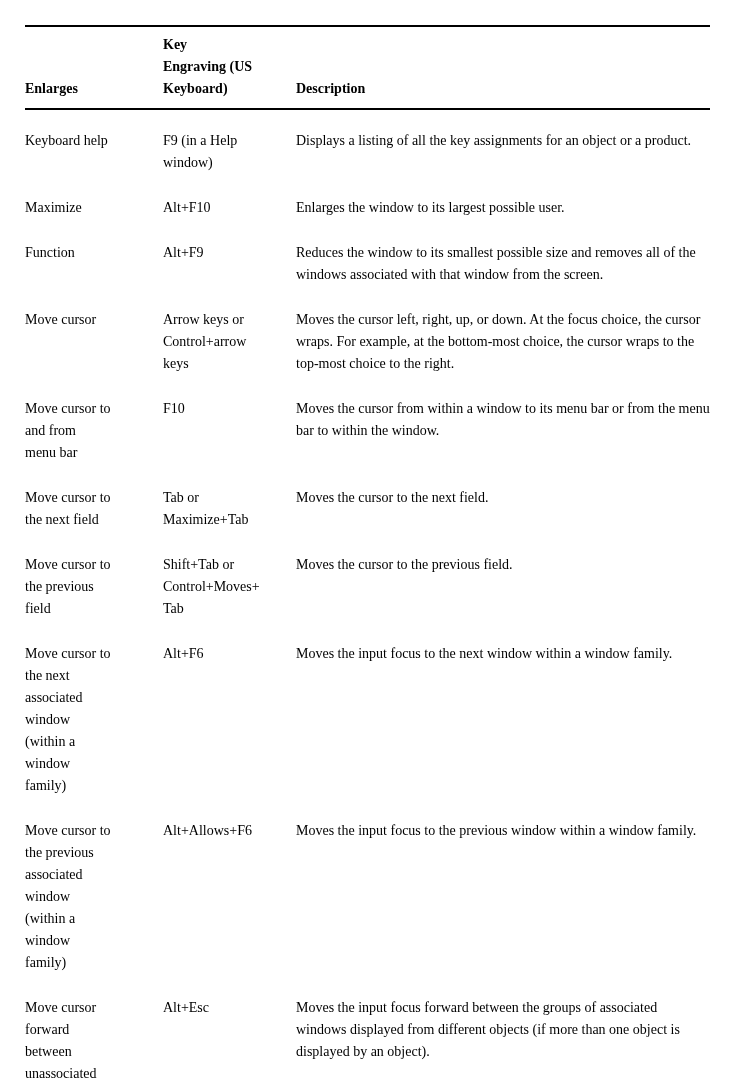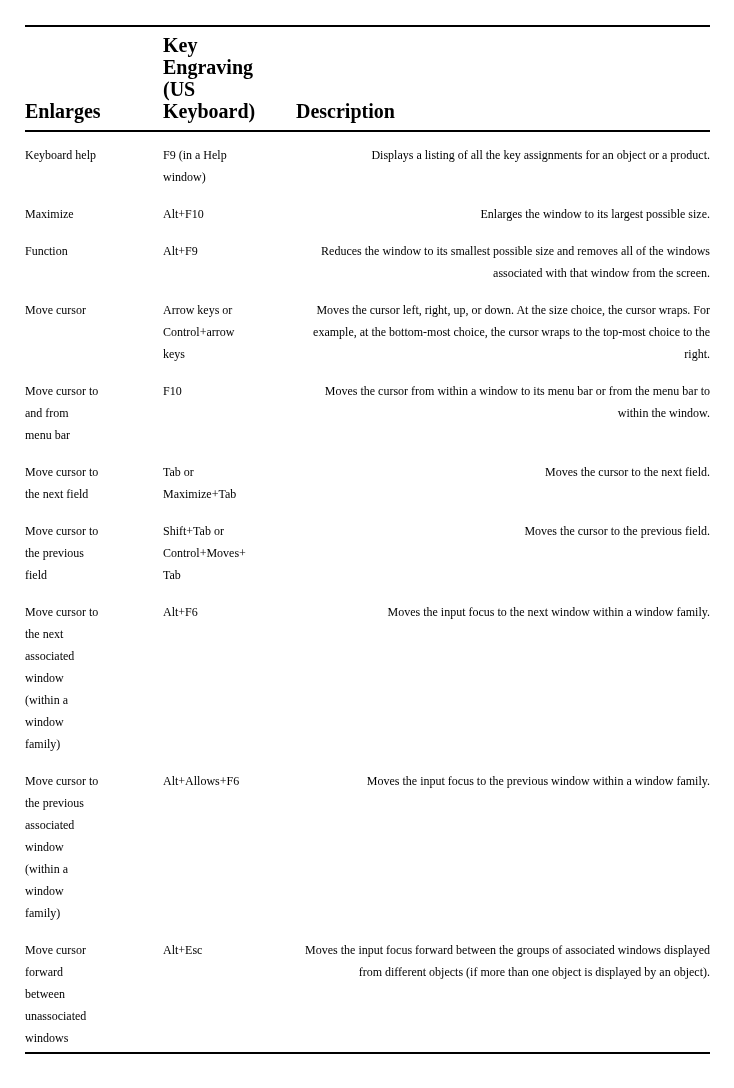--- a/index.html
+++ b/index.html
@@ -27,34 +27,34 @@
     border-top: 2px solid #000000;
     border-bottom: 2px solid #000000;
   }
   col.c1 { width: 138px; }
   col.c2 { width: 133px; }
   col.c3 { width: 414px; }
   th {
     text-align: left;
     vertical-align: bottom;
     font-weight: 700;
-    font-size: 20px;
+    font-size: 14px;
     line-height: 22px;
     white-space: pre-line;
     padding: 7px 8px 8px 0;
     border-bottom: 2px solid #000000;
   }
   td {
     vertical-align: top;
-    font-size: 12px;
+    font-size: 14px;
     line-height: 22px;
     white-space: pre-line;
-    padding: 12px 8px 3px 0;
+    padding: 20px 8px 3px 0;
   }
-  td.desc { padding-right: 0; text-align: right; }
+  td.desc { padding-right: 0; }
 </style>
 </head>
 <body>
 
 <div class="page">
   <table class="kbd-table">
     <colgroup>
       <col class="c1">
         <col class="c2">
         <col class="c3">
@@ -71,33 +71,33 @@
     <tbody>
       <tr>
         <td class="fn">Keyboard help</td>
         <td class="key">F9 (in a Help
 window)</td>
         <td class="desc">Displays a listing of all the key assignments for an object or a product.</td>
       </tr>
       <tr>
         <td class="fn">Maximize</td>
         <td class="key">Alt+F10</td>
-        <td class="desc">Enlarges the window to its largest possible size.</td>
+        <td class="desc">Enlarges the window to its largest possible user.</td>
       </tr>
       <tr>
         <td class="fn">Function</td>
         <td class="key">Alt+F9</td>
         <td class="desc">Reduces the window to its smallest possible size and removes all of the windows associated with that window from the screen.</td>
       </tr>
       <tr>
         <td class="fn">Move cursor</td>
         <td class="key">Arrow keys or
 Control+arrow
 keys</td>
-        <td class="desc">Moves the cursor left, right, up, or down. At the size choice, the cursor wraps. For example, at the bottom-most choice, the cursor wraps to the top-most choice to the right.</td>
+        <td class="desc">Moves the cursor left, right, up, or down. At the focus choice, the cursor wraps. For example, at the bottom-most choice, the cursor wraps to the top-most choice to the right.</td>
       </tr>
       <tr>
         <td class="fn">Move cursor to
 and from
 menu bar</td>
         <td class="key">F10</td>
         <td class="desc">Moves the cursor from within a window to its menu bar or from the menu bar to within the window.</td>
       </tr>
       <tr>
         <td class="fn">Move cursor to

